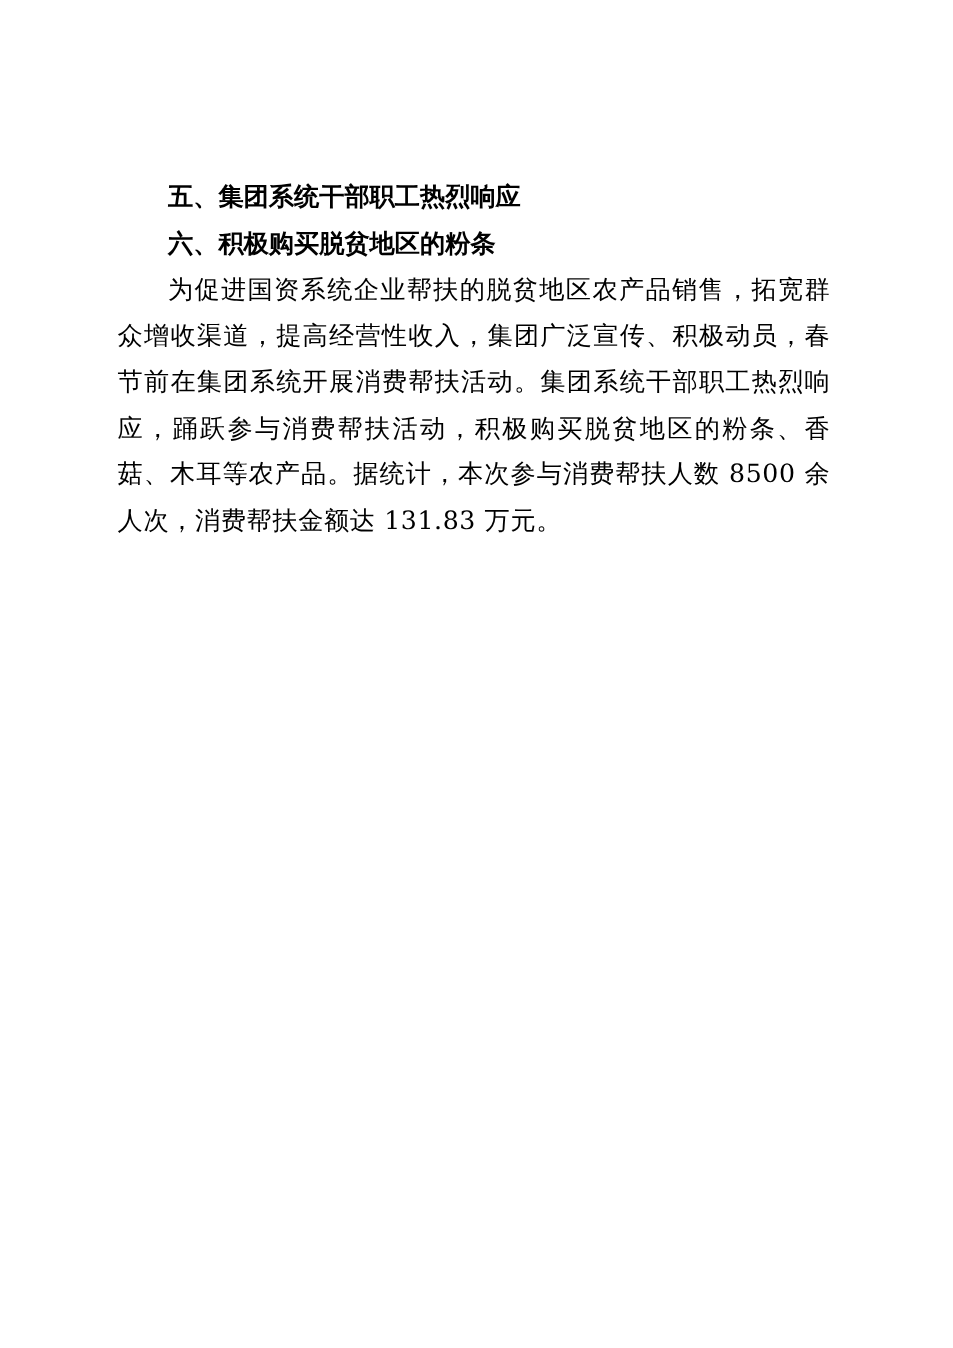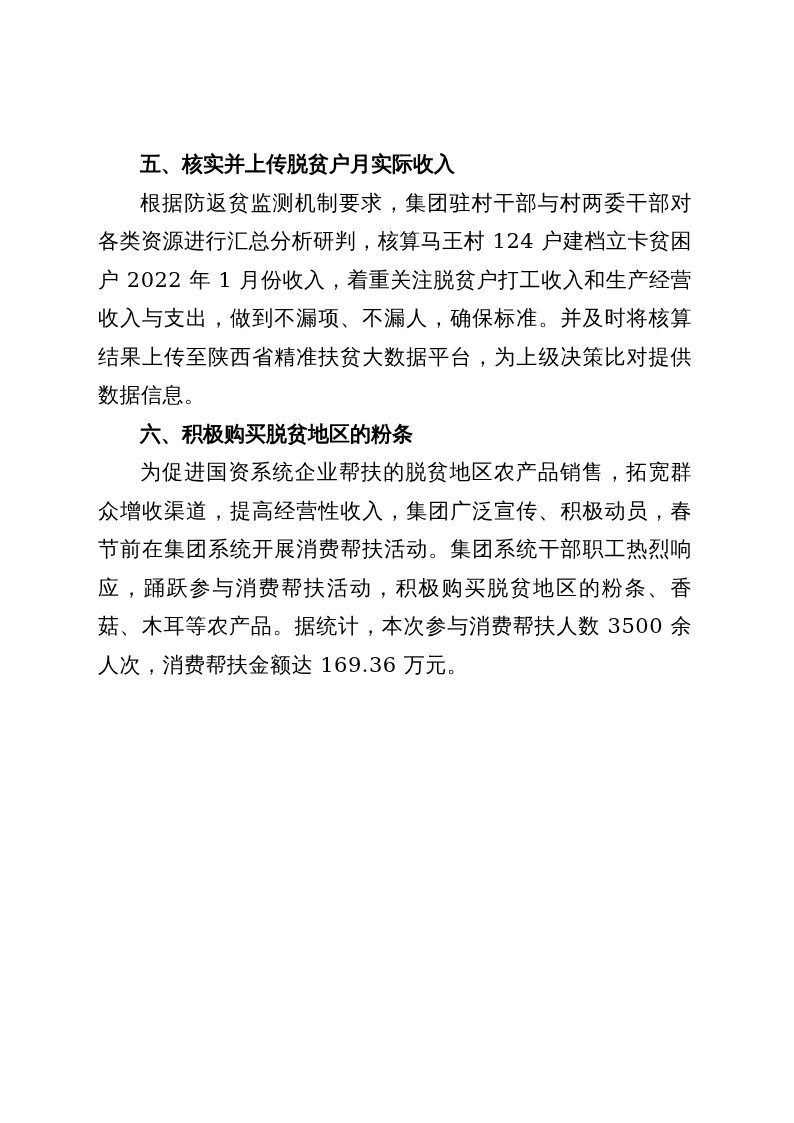--- a/index.html
+++ b/index.html
@@ -40,18 +40,17 @@
     text-align-last: left;
     text-indent: 2em;
     letter-spacing: 0.5px;
   }
 </style>
 </head>
 <body>
 
 <div class="page">
   <div class="content">
-    <h2 class="heading">五、核实并上传脱贫户月实际收入</h2>
-    <p class="para">根据防返贫监测机制要求，集团驻村干部与村两委干部对各类资源进行汇总分析研判，核算马王村 124 户建档立卡贫困户 2022 年 1 月份收入，着重关注脱贫户打工收入和生产经营收入与支出，做到不漏项、不漏人，确保标准。并及时将核算结果上传至陕西省精准扶贫大数据平台，为上级决策比对提供数据信息。</p>
+    <h2 class="heading">五、集团系统干部职工热烈响应</h2>
     <h2 class="heading">六、积极购买脱贫地区的粉条</h2>
-    <p class="para">为促进国资系统企业帮扶的脱贫地区农产品销售，拓宽群众增收渠道，提高经营性收入，集团广泛宣传、积极动员，春节前在集团系统开展消费帮扶活动。集团系统干部职工热烈响应，踊跃参与消费帮扶活动，积极购买脱贫地区的粉条、香菇、木耳等农产品。据统计，本次参与消费帮扶人数 3500 余人次，消费帮扶金额达 169.36 万元。</p>
+    <p class="para">为促进国资系统企业帮扶的脱贫地区农产品销售，拓宽群众增收渠道，提高经营性收入，集团广泛宣传、积极动员，春节前在集团系统开展消费帮扶活动。集团系统干部职工热烈响应，踊跃参与消费帮扶活动，积极购买脱贫地区的粉条、香菇、木耳等农产品。据统计，本次参与消费帮扶人数 8500 余人次，消费帮扶金额达 131.83 万元。</p>
   </div>
 </div>
 
 </body></html>

